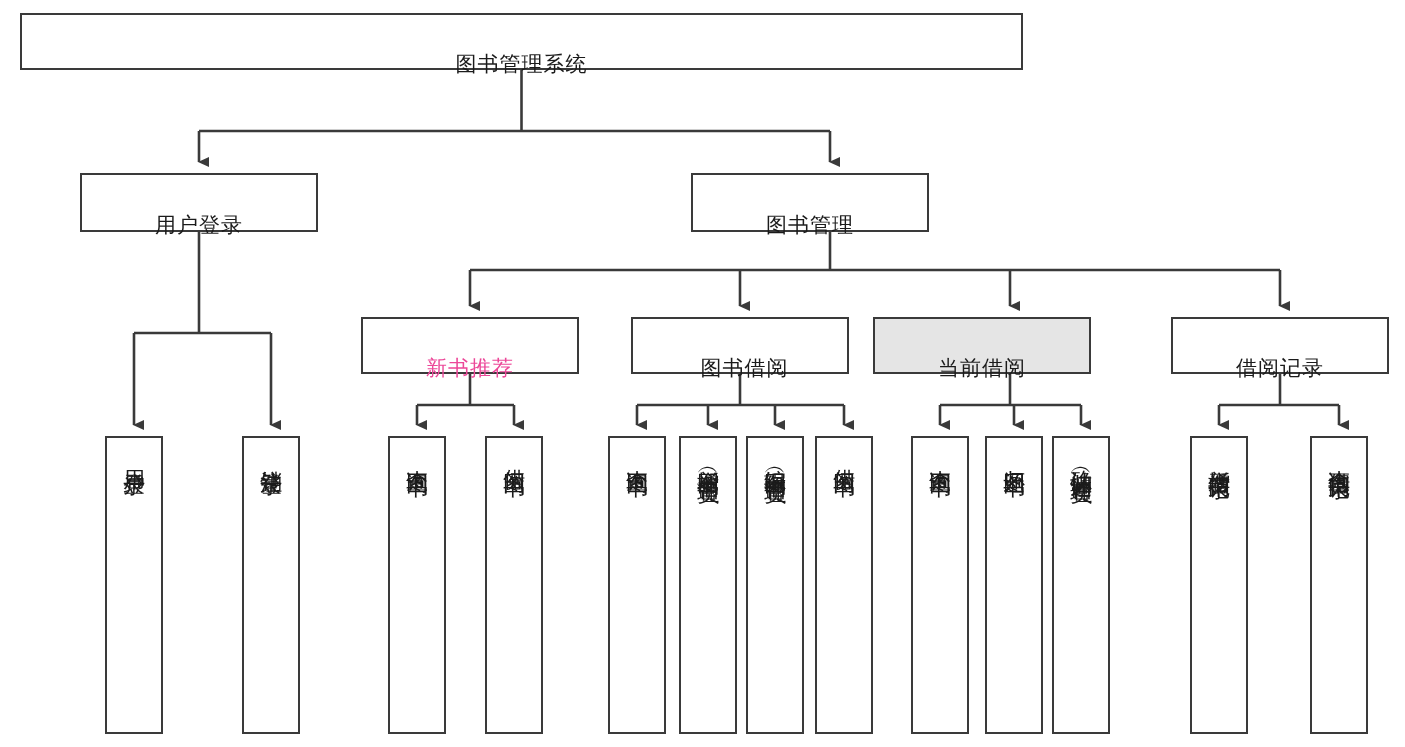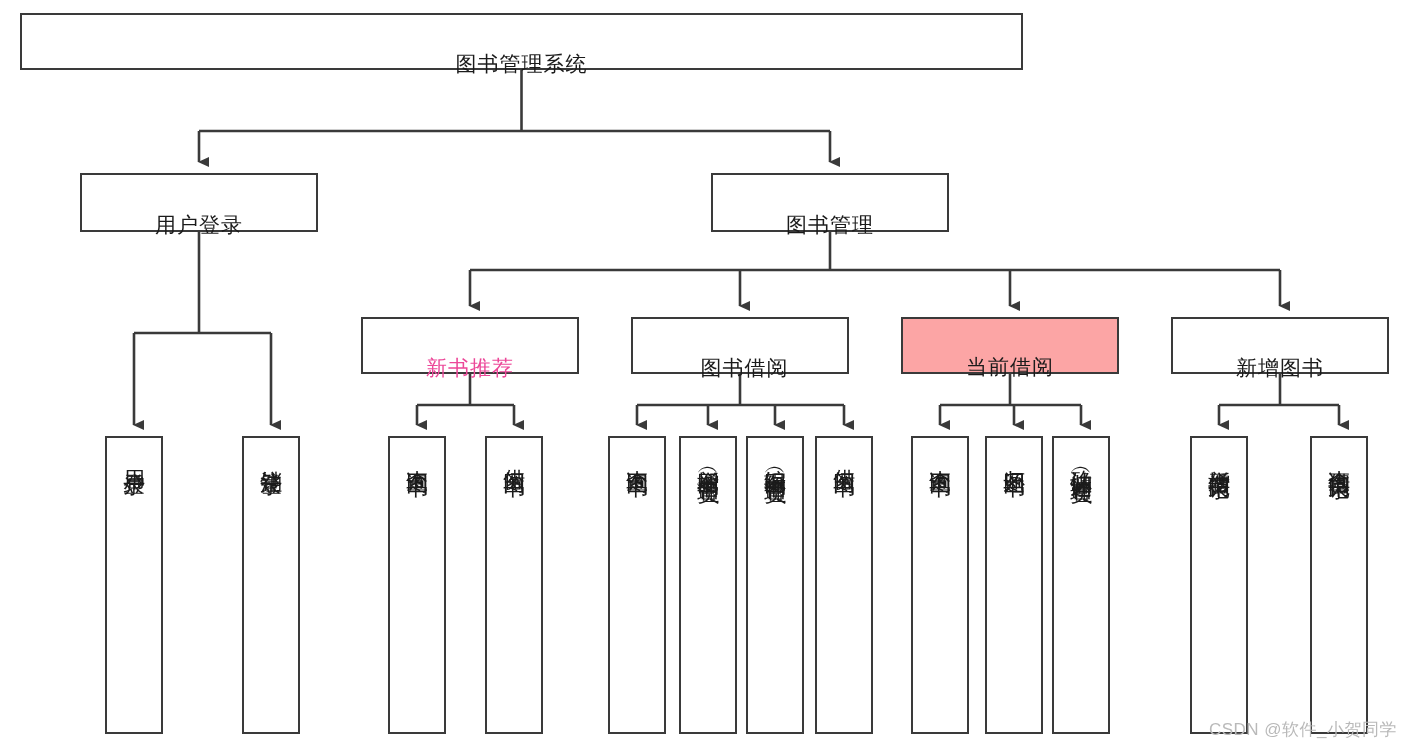--- a/index.html
+++ b/index.html
@@ -120,34 +120,34 @@
       </g>
   </svg>
 
   <div id="nodes-layer">
       <div class="node h" style="left: 20px; top: 13px; width: 1003px; height: 57px; border-color: rgb(58, 58, 58); background: rgb(255, 255, 255); color: rgb(27, 27, 27);">
         <span class="label-h">图书管理系统</span>
       </div>
       <div class="node h" style="left: 80px; top: 173px; width: 238px; height: 59px; border-color: rgb(58, 58, 58); background: rgb(255, 255, 255); color: rgb(27, 27, 27);">
         <span class="label-h">用户登录</span>
       </div>
-      <div class="node h" style="left: 711px; top: 173px; width: 238px; height: 59px; border-color: rgb(58, 58, 58); background: rgb(255, 255, 255); color: rgb(27, 27, 27);">
+      <div class="node h" style="left: 691px; top: 173px; width: 238px; height: 59px; border-color: rgb(58, 58, 58); background: rgb(255, 255, 255); color: rgb(27, 27, 27);">
         <span class="label-h">图书管理</span>
       </div>
       <div class="node h" style="left: 361px; top: 317px; width: 218px; height: 57px; border-color: rgb(58, 58, 58); background: rgb(255, 255, 255); color: #ec4899;">
         <span class="label-h">新书推荐</span>
       </div>
       <div class="node h" style="left: 631px; top: 317px; width: 218px; height: 57px; border-color: rgb(58, 58, 58); background: rgb(255, 255, 255); color: rgb(27, 27, 27); padding-left: 9px;">
         <span class="label-h">图书借阅</span>
       </div>
-      <div class="node h" style="left: 901px; top: 317px; width: 218px; height: 57px; border-color: rgb(58, 58, 58); background: #fca5a5; color: rgb(27, 27, 27); font-family: Liberation Serif, serif;">
+      <div class="node h" style="left: 873px; top: 317px; width: 218px; height: 57px; border-color: rgb(58, 58, 58); background: #e5e5e5; color: rgb(27, 27, 27);">
         <span class="label-h">当前借阅</span>
       </div>
       <div class="node h" style="left: 1171px; top: 317px; width: 218px; height: 57px; border-color: rgb(58, 58, 58); background: rgb(255, 255, 255); color: rgb(27, 27, 27);">
-        <span class="label-h">新增图书</span>
+        <span class="label-h">借阅记录</span>
       </div>
       <div class="node v" style="left: 105px; top: 436px; width: 58px; height: 298px; border-color: rgb(58, 58, 58); background: rgb(255, 255, 255); color: rgb(27, 27, 27);">
         <span class="label-v">用户登录</span>
       </div>
       <div class="node v" style="left: 242px; top: 436px; width: 58px; height: 298px; border-color: rgb(58, 58, 58); background: rgb(255, 255, 255); color: rgb(27, 27, 27);">
         <span class="label-v">注销登录</span>
       </div>
       <div class="node v" style="left: 388px; top: 436px; width: 58px; height: 298px; border-color: rgb(58, 58, 58); background: rgb(255, 255, 255); color: rgb(27, 27, 27);">
         <span class="label-v">查询图书</span>
       </div>
@@ -176,14 +176,13 @@
         <span class="label-v">确认归还（管理员）</span>
       </div>
       <div class="node v" style="left: 1190px; top: 436px; width: 58px; height: 298px; border-color: rgb(58, 58, 58); background: rgb(255, 255, 255); color: rgb(27, 27, 27);">
         <span class="label-v">新增借阅记录</span>
       </div>
       <div class="node v" style="left: 1310px; top: 436px; width: 58px; height: 298px; border-color: rgb(58, 58, 58); background: rgb(255, 255, 255); color: rgb(27, 27, 27);">
         <span class="label-v">查询借阅记录</span>
       </div>
     </div>
 
-  <div id="watermark">CSDN @软件_小贺同学</div>
 </div>
 
 </body></html>

